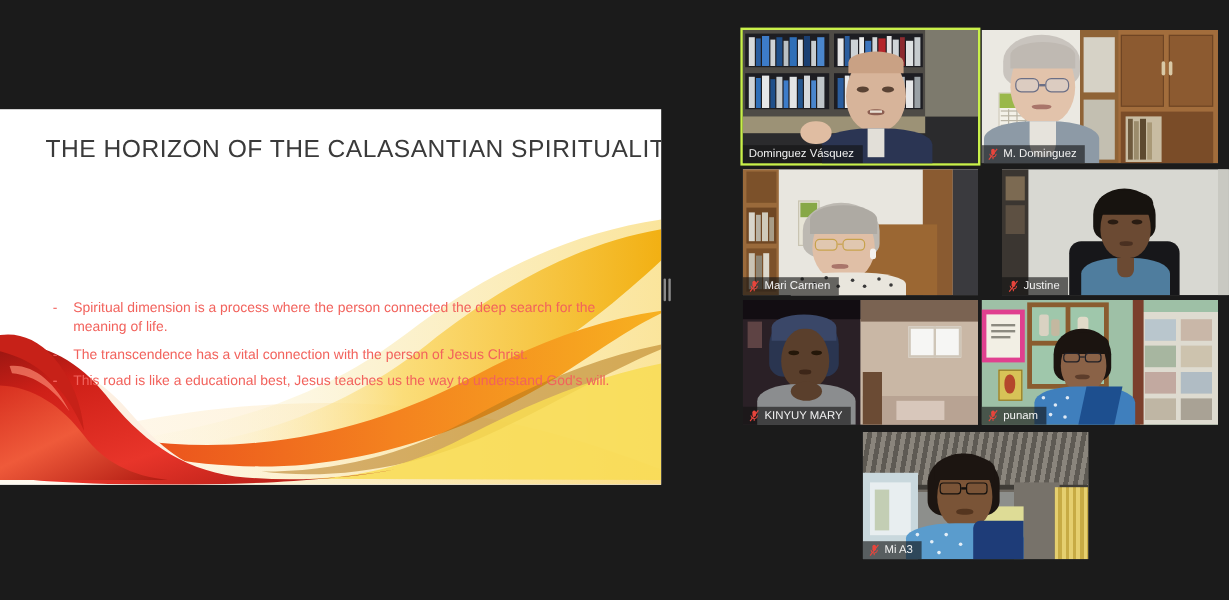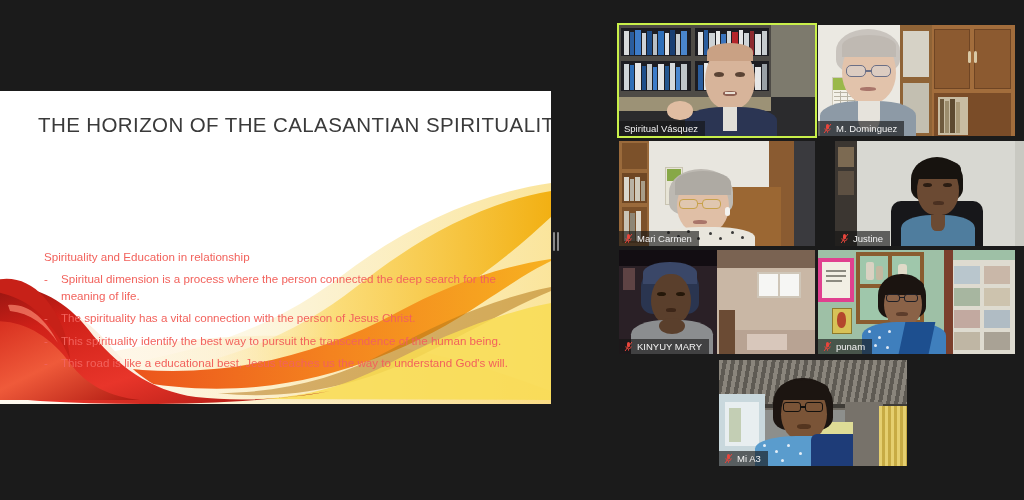--- a/index.html
+++ b/index.html
@@ -152,33 +152,31 @@
 
         <path d="M-20,196 C2,182 26,186 44,206 C60,224 68,246 70,268
                  C58,240 40,218 18,208 C4,202 -8,199 -20,200 Z" fill="#c72118"></path>
 
         <path d="M8,214 C28,212 46,228 58,252 C46,234 30,222 10,220 Z" fill="#ff8f76" opacity=".65"></path>
       </svg>
 
       <div class="slide-title">THE HORIZON OF THE CALASANTIAN SPIRITUALITY</div>
 
       <div class="slide-body">
-        <p class="lead">Spirituality and Education in relationship</p>
         <ul class="bullets">
           <li>
             <span class="dash">-</span>
             <span>Spiritual dimension is a process where the person connected the deep search for the meaning of life.</span>
           </li>
           <li>
             <span class="dash">-</span>
-            <span>The spirituality has a vital connection with the person of Jesus Christ.</span>
+            <span>The transcendence has a vital connection with the person of Jesus Christ.</span>
           </li>
           <li>
             <span class="dash">-</span>
-            <span>This spirituality identify the best way to pursuit the transcendence of the human being.</span>
           </li>
           <li>
             <span class="dash">-</span>
             <span>This road is like a educational best, Jesus teaches us the way to understand God's will.</span>
           </li>
         </ul>
       </div>
     </div>
   </div>
 
@@ -257,21 +255,21 @@
         <div class="o" style="left:95px;top:47px;width:10px;height:5px;border-radius:50%;background:#5a4334;"></div>
         <div class="o" style="left:116px;top:47px;width:10px;height:5px;border-radius:50%;background:#5a4334;"></div>
         <div class="o" style="left:104px;top:66px;width:14px;height:5px;border-radius:40%;background:#8d5f52;"></div>
         <div class="o" style="left:106px;top:67px;width:10px;height:2px;background:#e8e0d4;"></div>
         <div class="o body-sh" style="left:66px;top:82px;width:92px;height:32px;background:#2b3553;"></div>
         <div class="o" style="left:104px;top:82px;width:14px;height:24px;background:#e2dfd8;"></div>
 
         <div class="o" style="left:48px;top:76px;width:26px;height:19px;border-radius:48%;background:#e0bda2;"></div>
       </div>
       <div class="namebar">
-        <span class="nm">Spiritual Vásquez</span>
+        <span class="nm">Dominguez Vásquez</span>
       </div>
     </div>
 
     <div class="tile" style="left:2px;top:118px;width:196px;height:105px;">
       <div class="vid">
         <div class="sc" style="background:#e8e6df;"></div>
 
         <div class="o" style="left:0;top:0;width:30px;height:105px;background:#9a6a3b;"></div>
         <div class="o" style="left:3px;top:2px;width:25px;height:26px;background:#7c512a;"></div>
         <div class="o" style="left:3px;top:32px;width:25px;height:30px;background:#6f4724;"></div>

